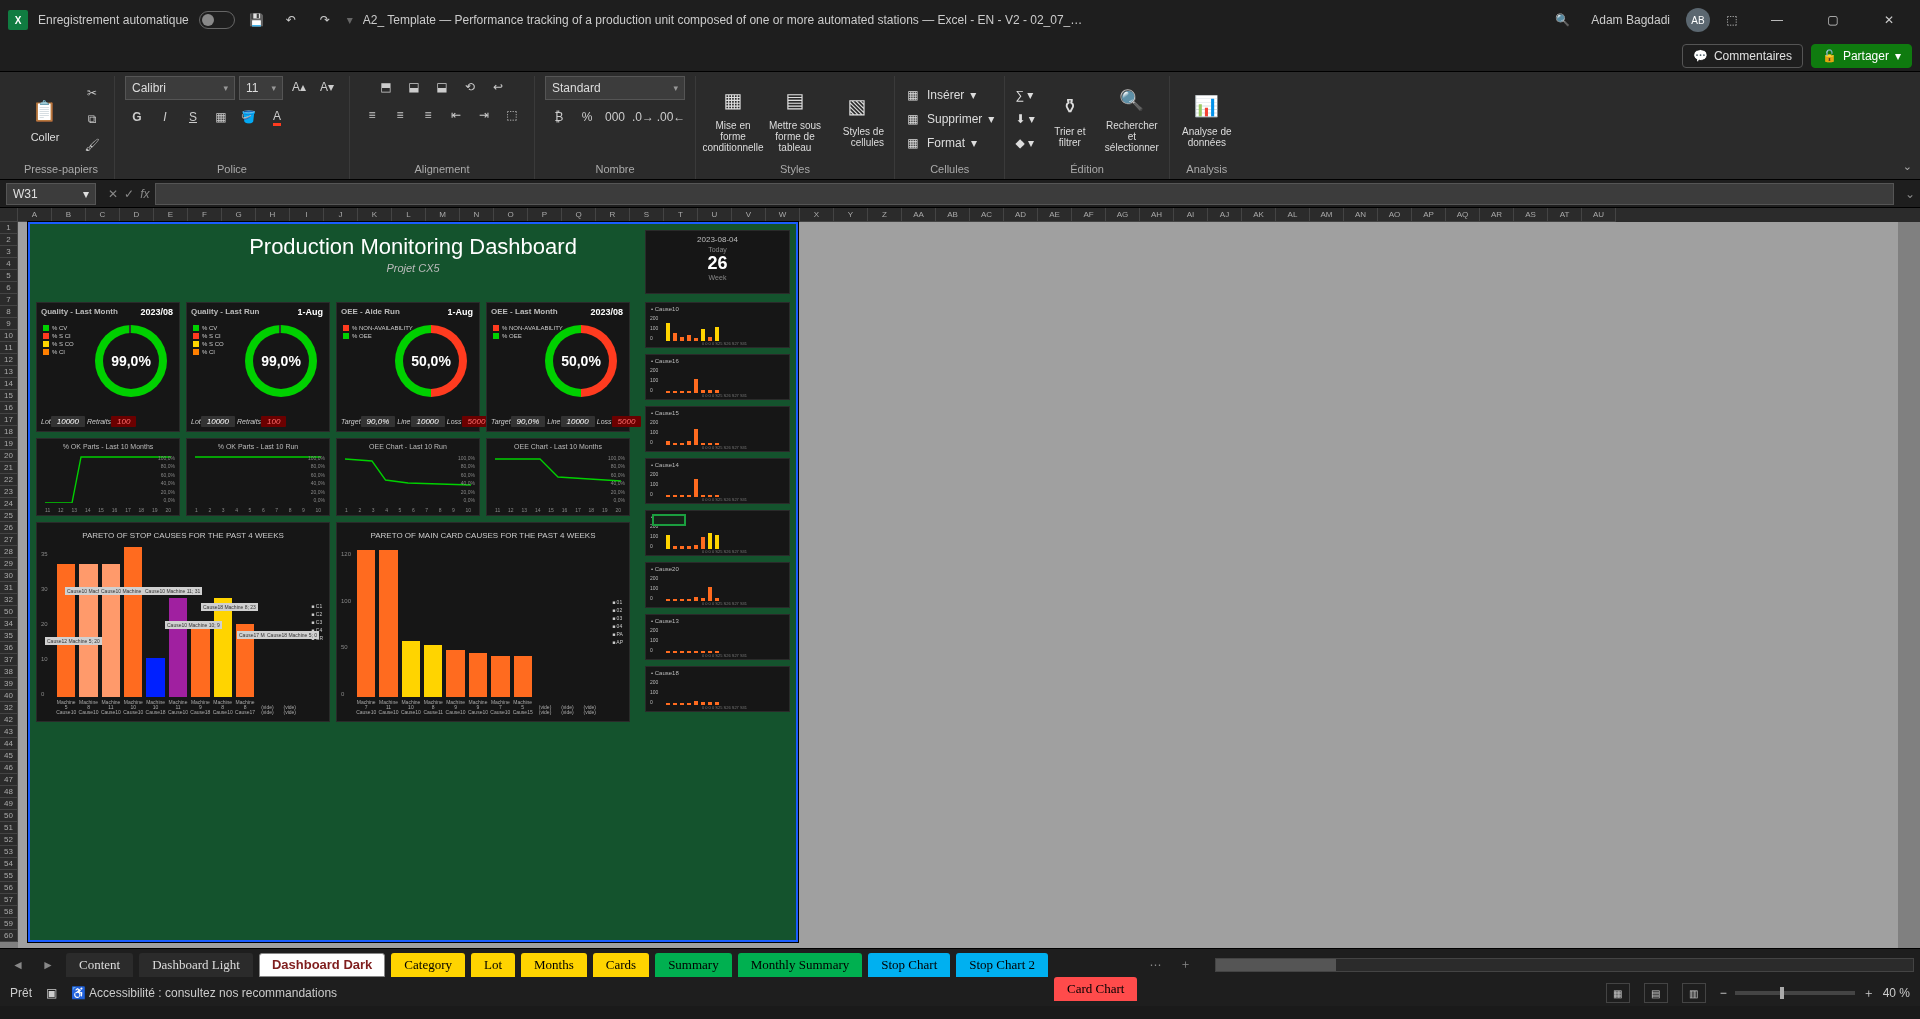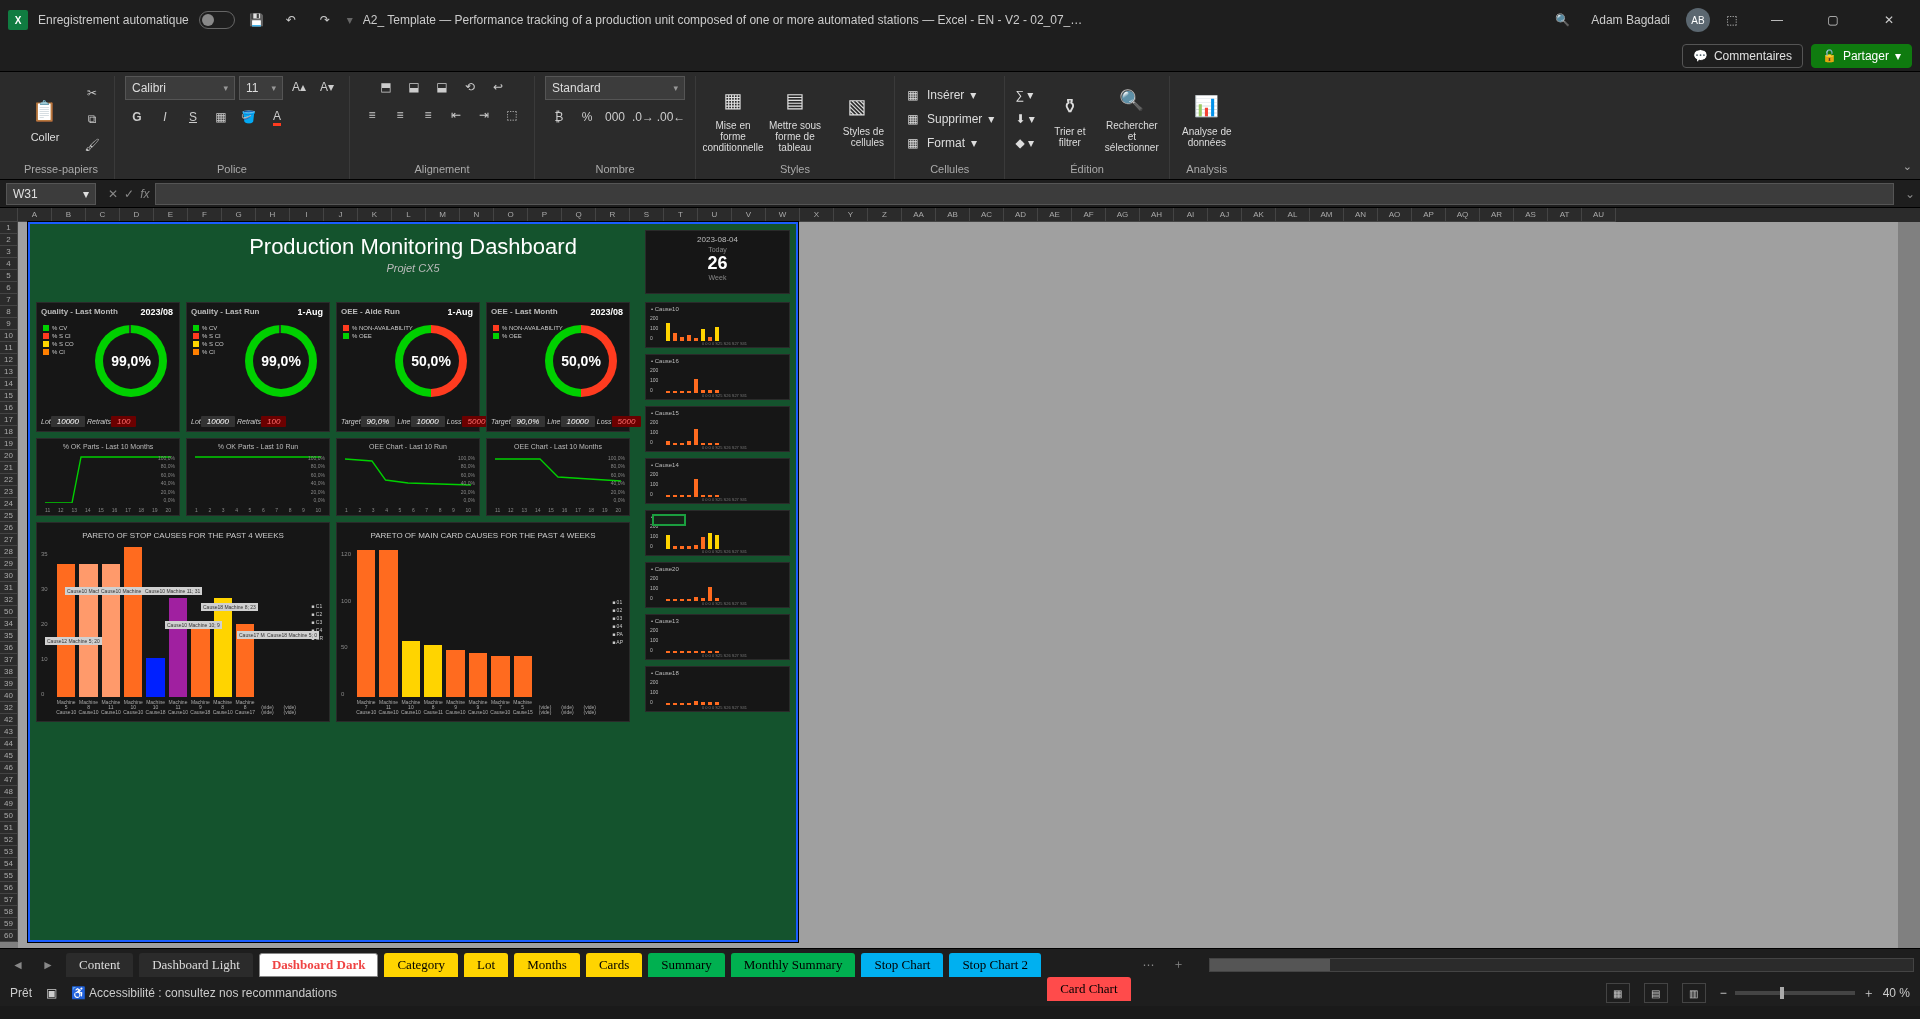--- a/index.html
+++ b/index.html
@@ -948,21 +948,21 @@
     <div class="sel-cell" style="top:290px; left:622px;"></div>
   </div>
 </div>
 
 <div class="tabstrip">
   <div class="nav">◄</div>
   <div class="nav">►</div>
   <div id="tabs-host" style="display:flex;gap:6px;align-items:center">
       <div class="tab plain" style="background: rgb(43, 43, 43); color: rgb(221, 221, 221);">Content</div>
       <div class="tab plain" style="background: rgb(43, 43, 43); color: rgb(221, 221, 221);">Dashboard Light</div>
-      <div class="tab active" style="background: rgb(255, 255, 255); color: #ef4444; border: 1px solid rgb(136, 136, 136); font-family: Liberation Serif, serif;">Dashboard Dark</div>
+      <div class="tab active" style="background: rgb(255, 255, 255); color: #7f1d1d; border: 1px solid rgb(136, 136, 136);">Dashboard Dark</div>
       <div class="tab plain" style="background: rgb(255, 212, 0); color: rgb(0, 0, 0);">Category</div>
       <div class="tab plain" style="background: rgb(255, 212, 0); color: rgb(0, 0, 0);">Lot</div>
       <div class="tab plain" style="background: rgb(255, 212, 0); color: rgb(0, 0, 0);">Months</div>
       <div class="tab plain" style="background: rgb(255, 212, 0); color: rgb(0, 0, 0);">Cards</div>
       <div class="tab plain" style="background: rgb(0, 176, 80); color: rgb(0, 0, 0);">Summary</div>
       <div class="tab plain" style="background: rgb(0, 176, 80); color: rgb(0, 0, 0);">Monthly Summary</div>
       <div class="tab plain" style="background: rgb(0, 176, 240); color: rgb(0, 0, 0);">Stop Chart</div>
       <div class="tab plain" style="background: rgb(0, 176, 240); color: rgb(0, 0, 0);">Stop Chart 2</div>
       <div class="tab plain" style="background: rgb(255, 75, 75); color: rgb(0, 0, 0); margin-top: 48px;">Card Chart</div>
     </div>

